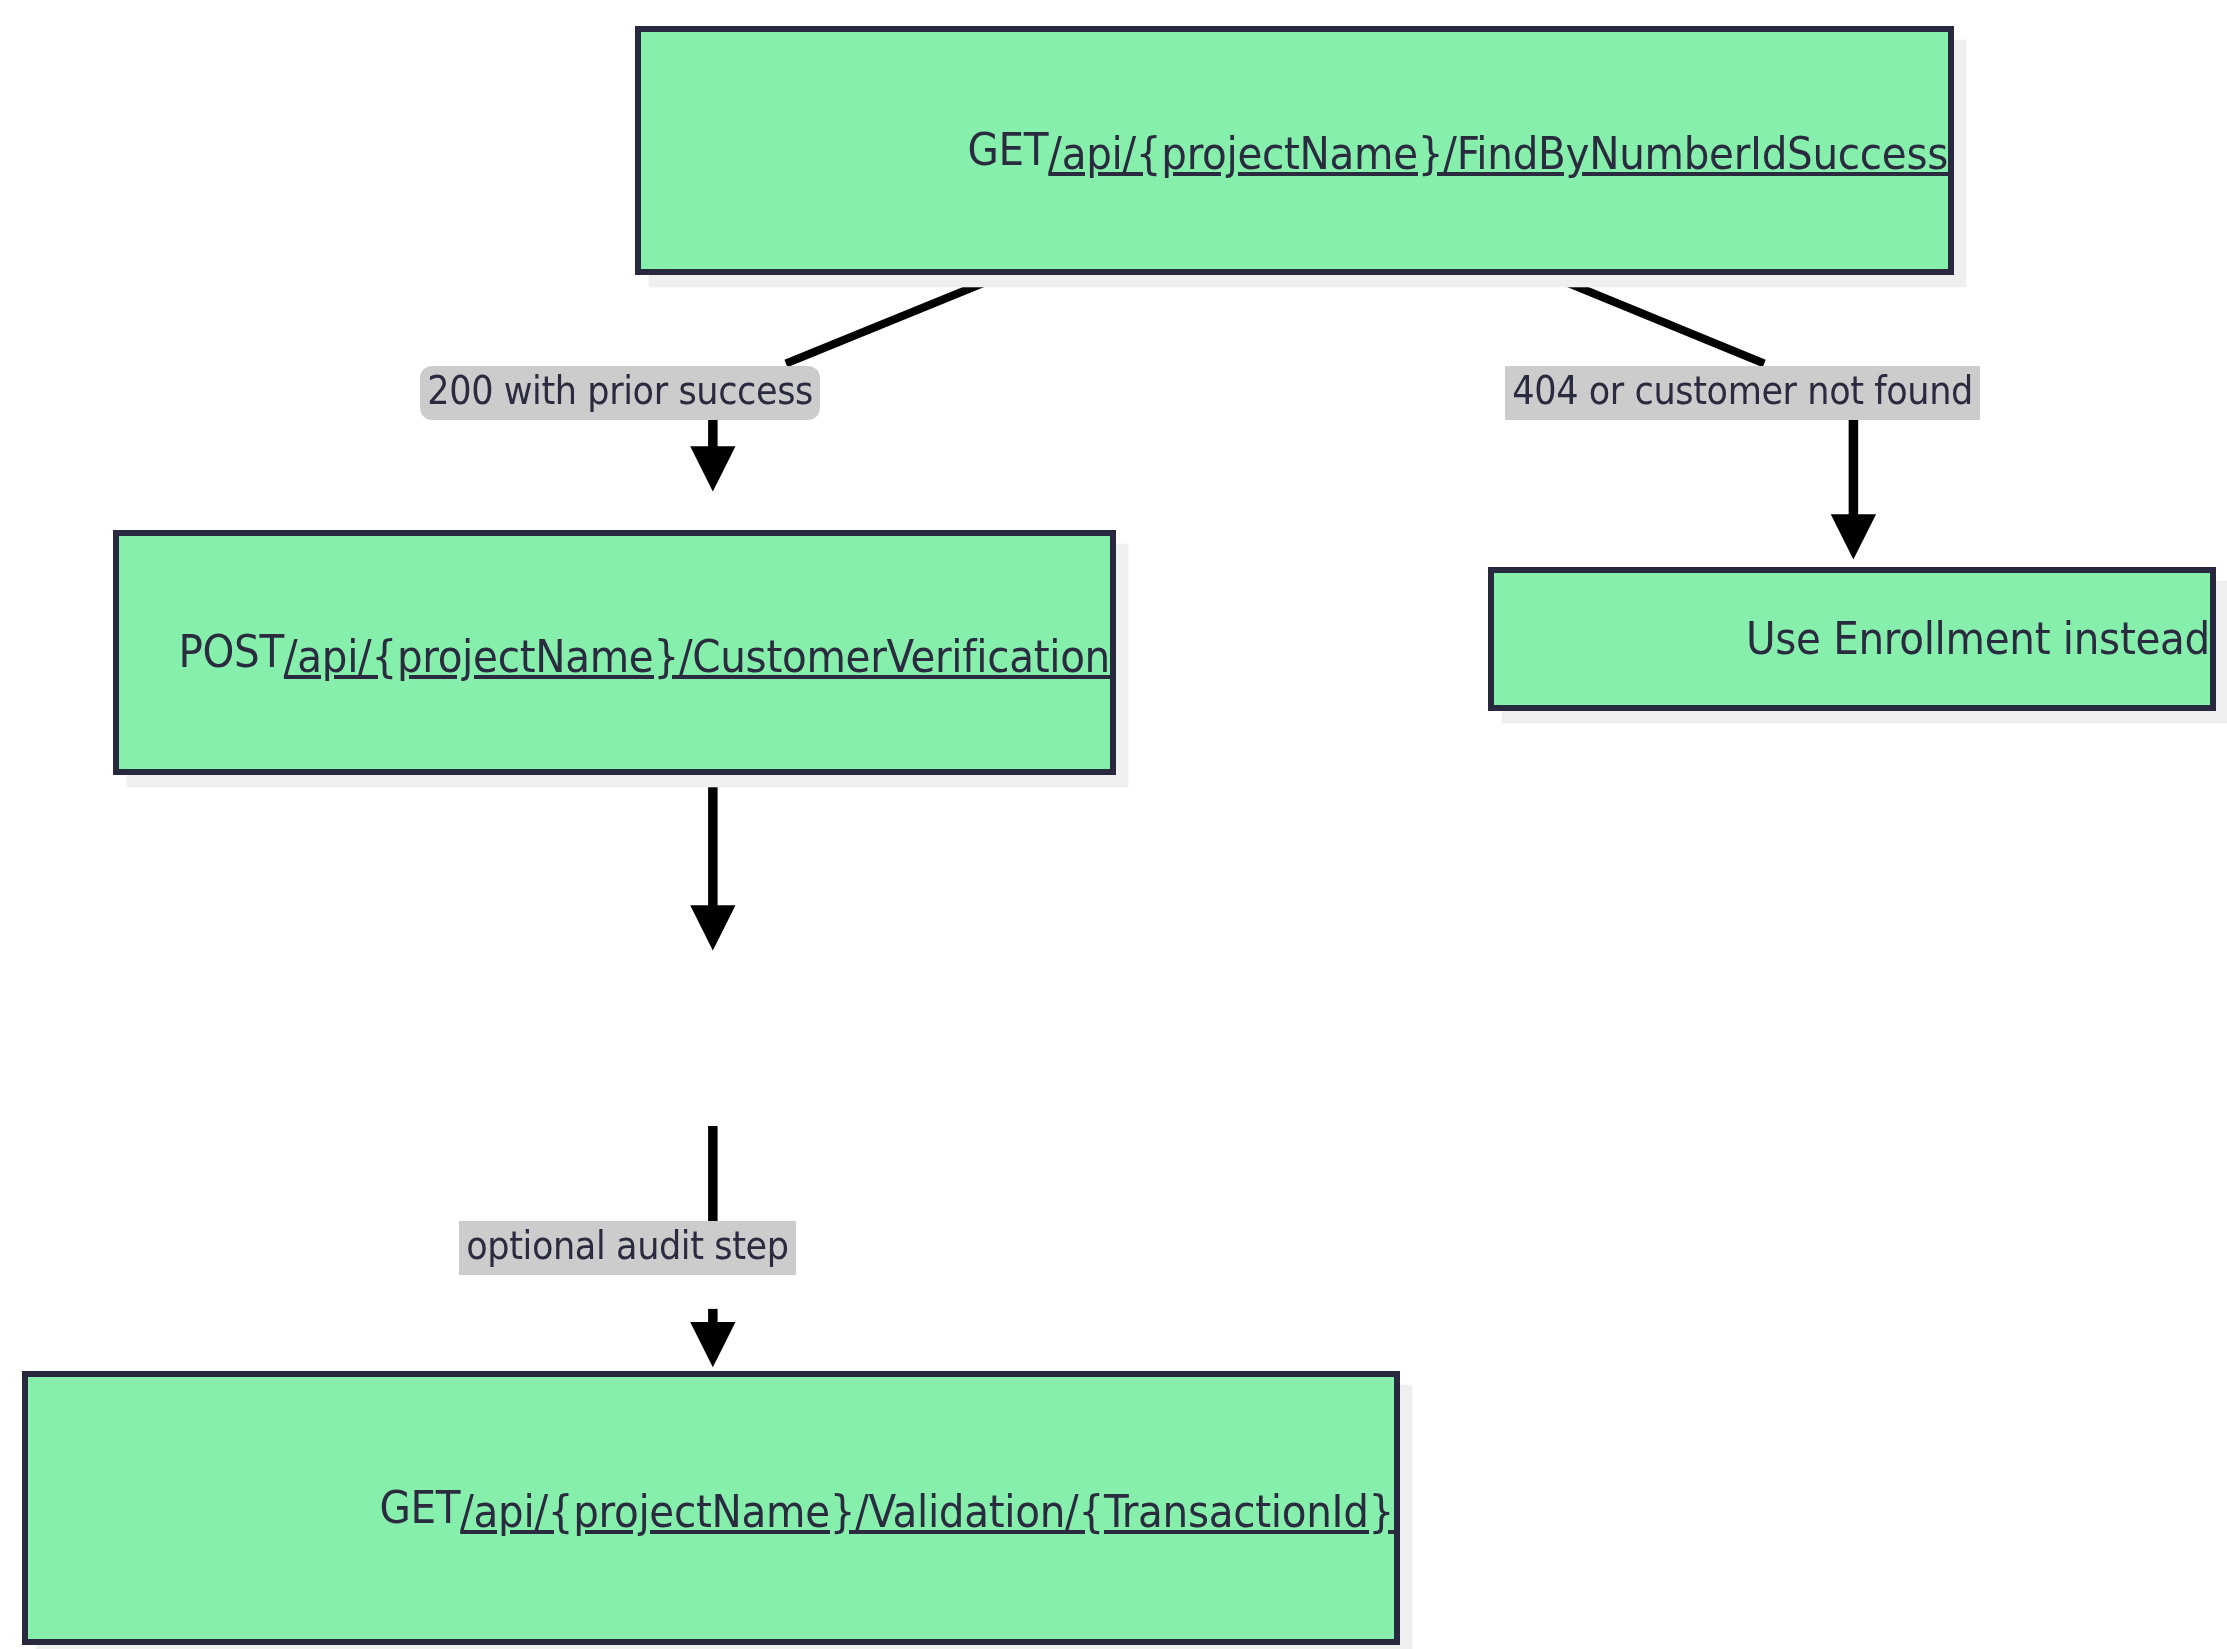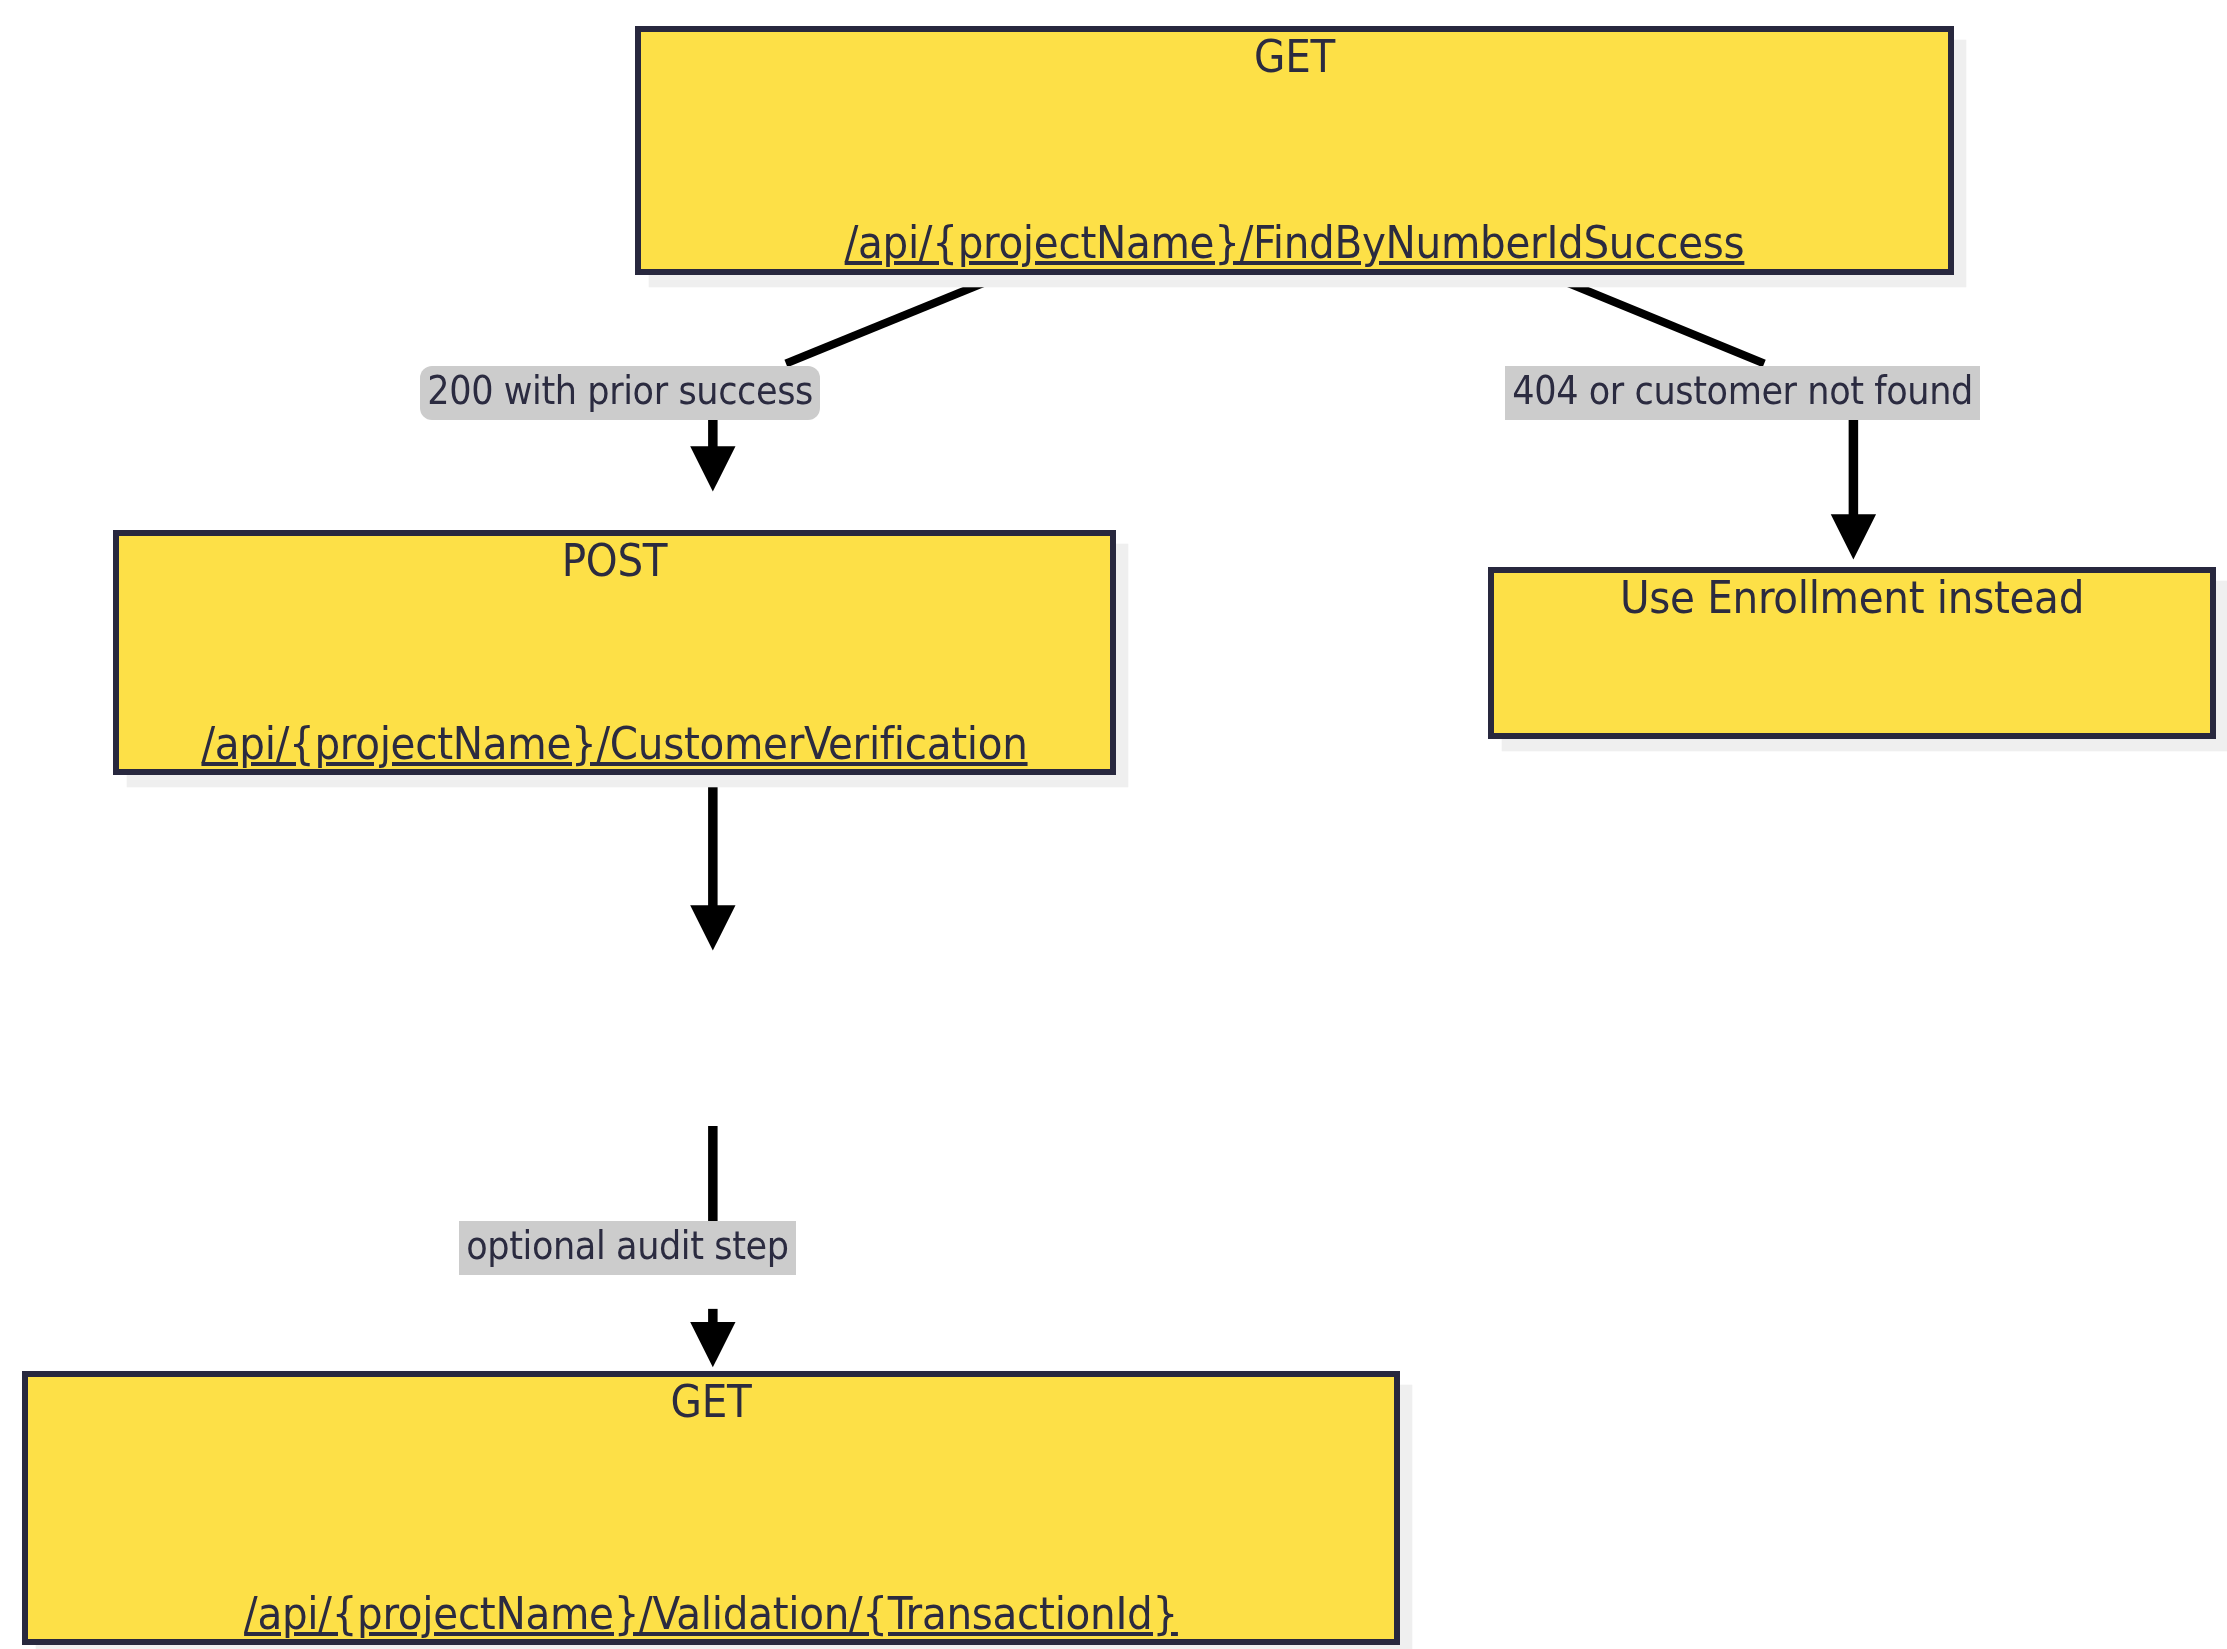--- a/index.html
+++ b/index.html
@@ -22,27 +22,27 @@
     position: absolute;
     left: 0;
     top: 0;
     width: 2227px;
     height: 1649px;
     pointer-events: none;
   }
   .node {
     position: absolute;
     box-sizing: border-box;
-    background: #fde047;
+    background: #86efac;
     border: 6.6px solid #28283e;
     box-shadow: 13px 13px 0 -0.7px #efefef;
     display: flex;
-    flex-direction: column;
+    flex-direction: row;
     align-items: center;
-    justify-content: space-between;
+    justify-content: flex-end;
     color: #2b2b40;
     line-height: 1.12;
     text-align: center;
     letter-spacing: -0.3px;
     font-stretch: condensed;
     z-index: 3;
   }
   .node .line {
     display: block;
     white-space: nowrap;
@@ -67,21 +67,21 @@
   
   #node-find-by-number {
     left: 635px;  top: 25.6px;   width: 1319px; height: 249px;
     font-size: 45px;
   }
   #node-customer-verification {
     left: 113px;  top: 530px;  width: 1003px; height: 245px;
     font-size: 45px;
   }
   #node-use-enrollment {
-    left: 1488px; top: 567px;  width: 728px;  height: 172px;
+    left: 1488px; top: 567px;  width: 728px;  height: 144px;
     font-size: 45px;
   }
   #node-verification-response {
     left: 374px;  top: 954px; width: 670px;  height: 172px;
     font-size: 42px;
   }
   #node-validation {
     left: 22px;   top: 1371px; width: 1378px; height: 274px;
     font-size: 45px;
   }

